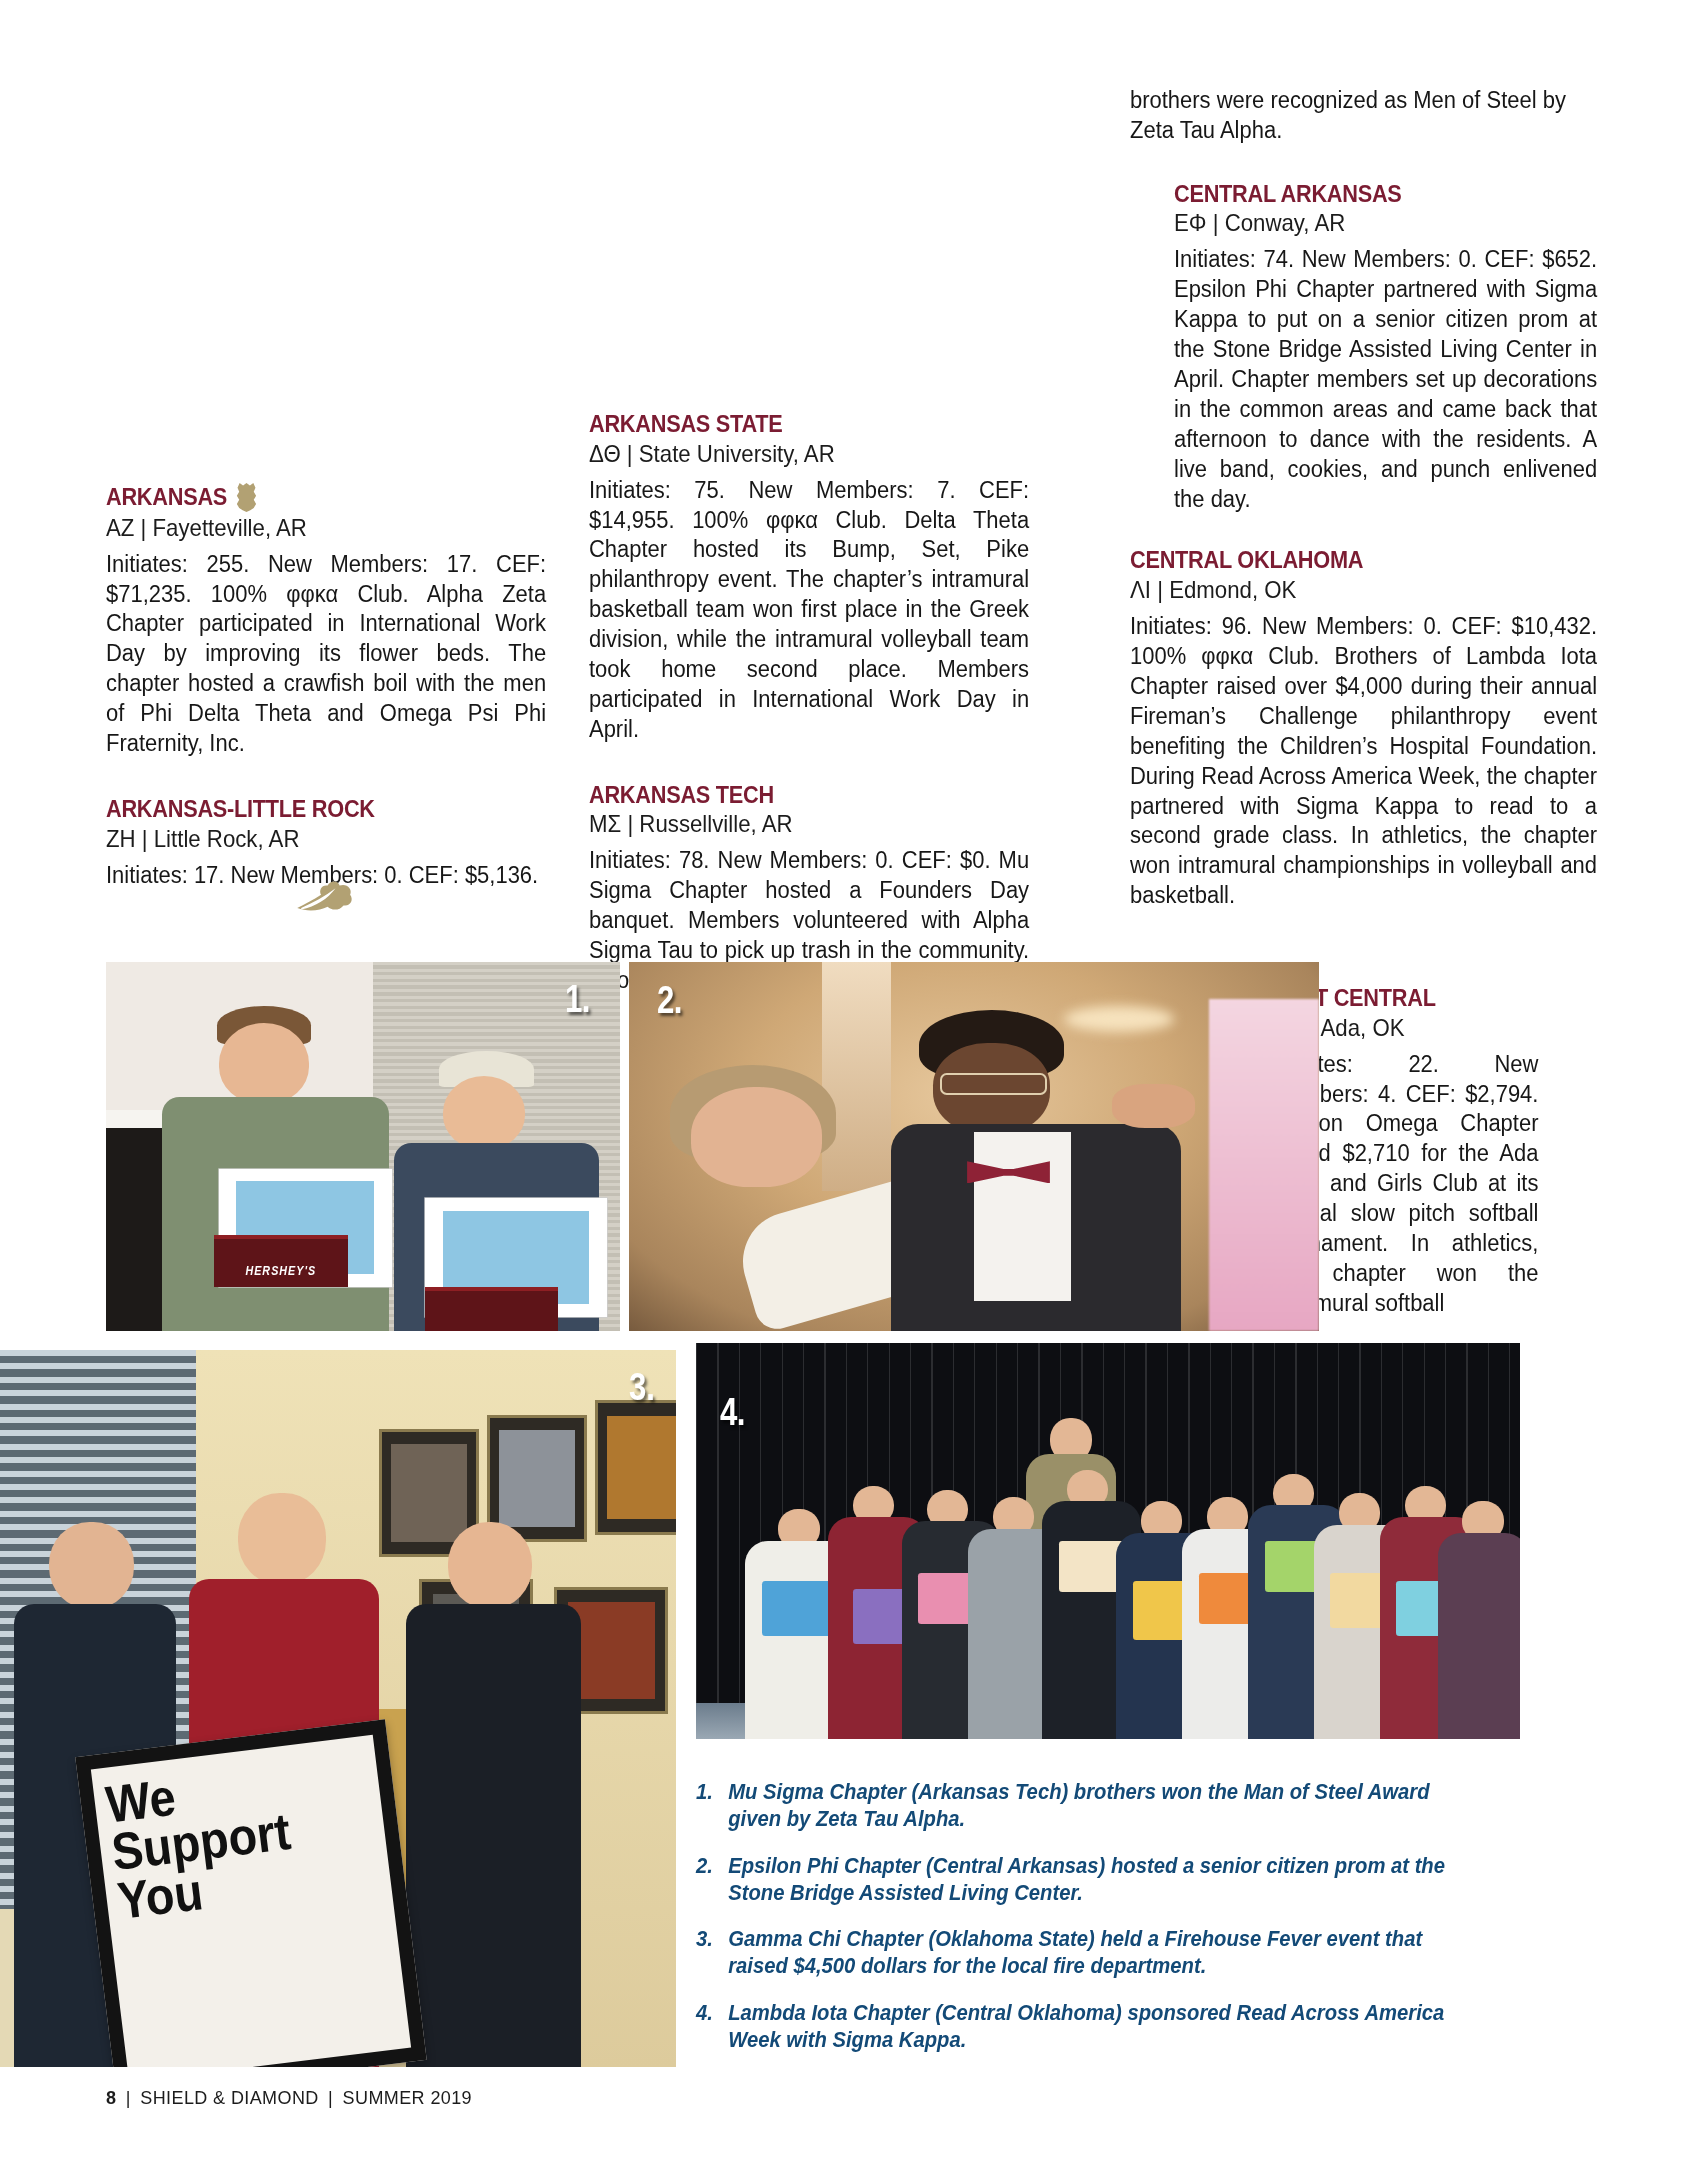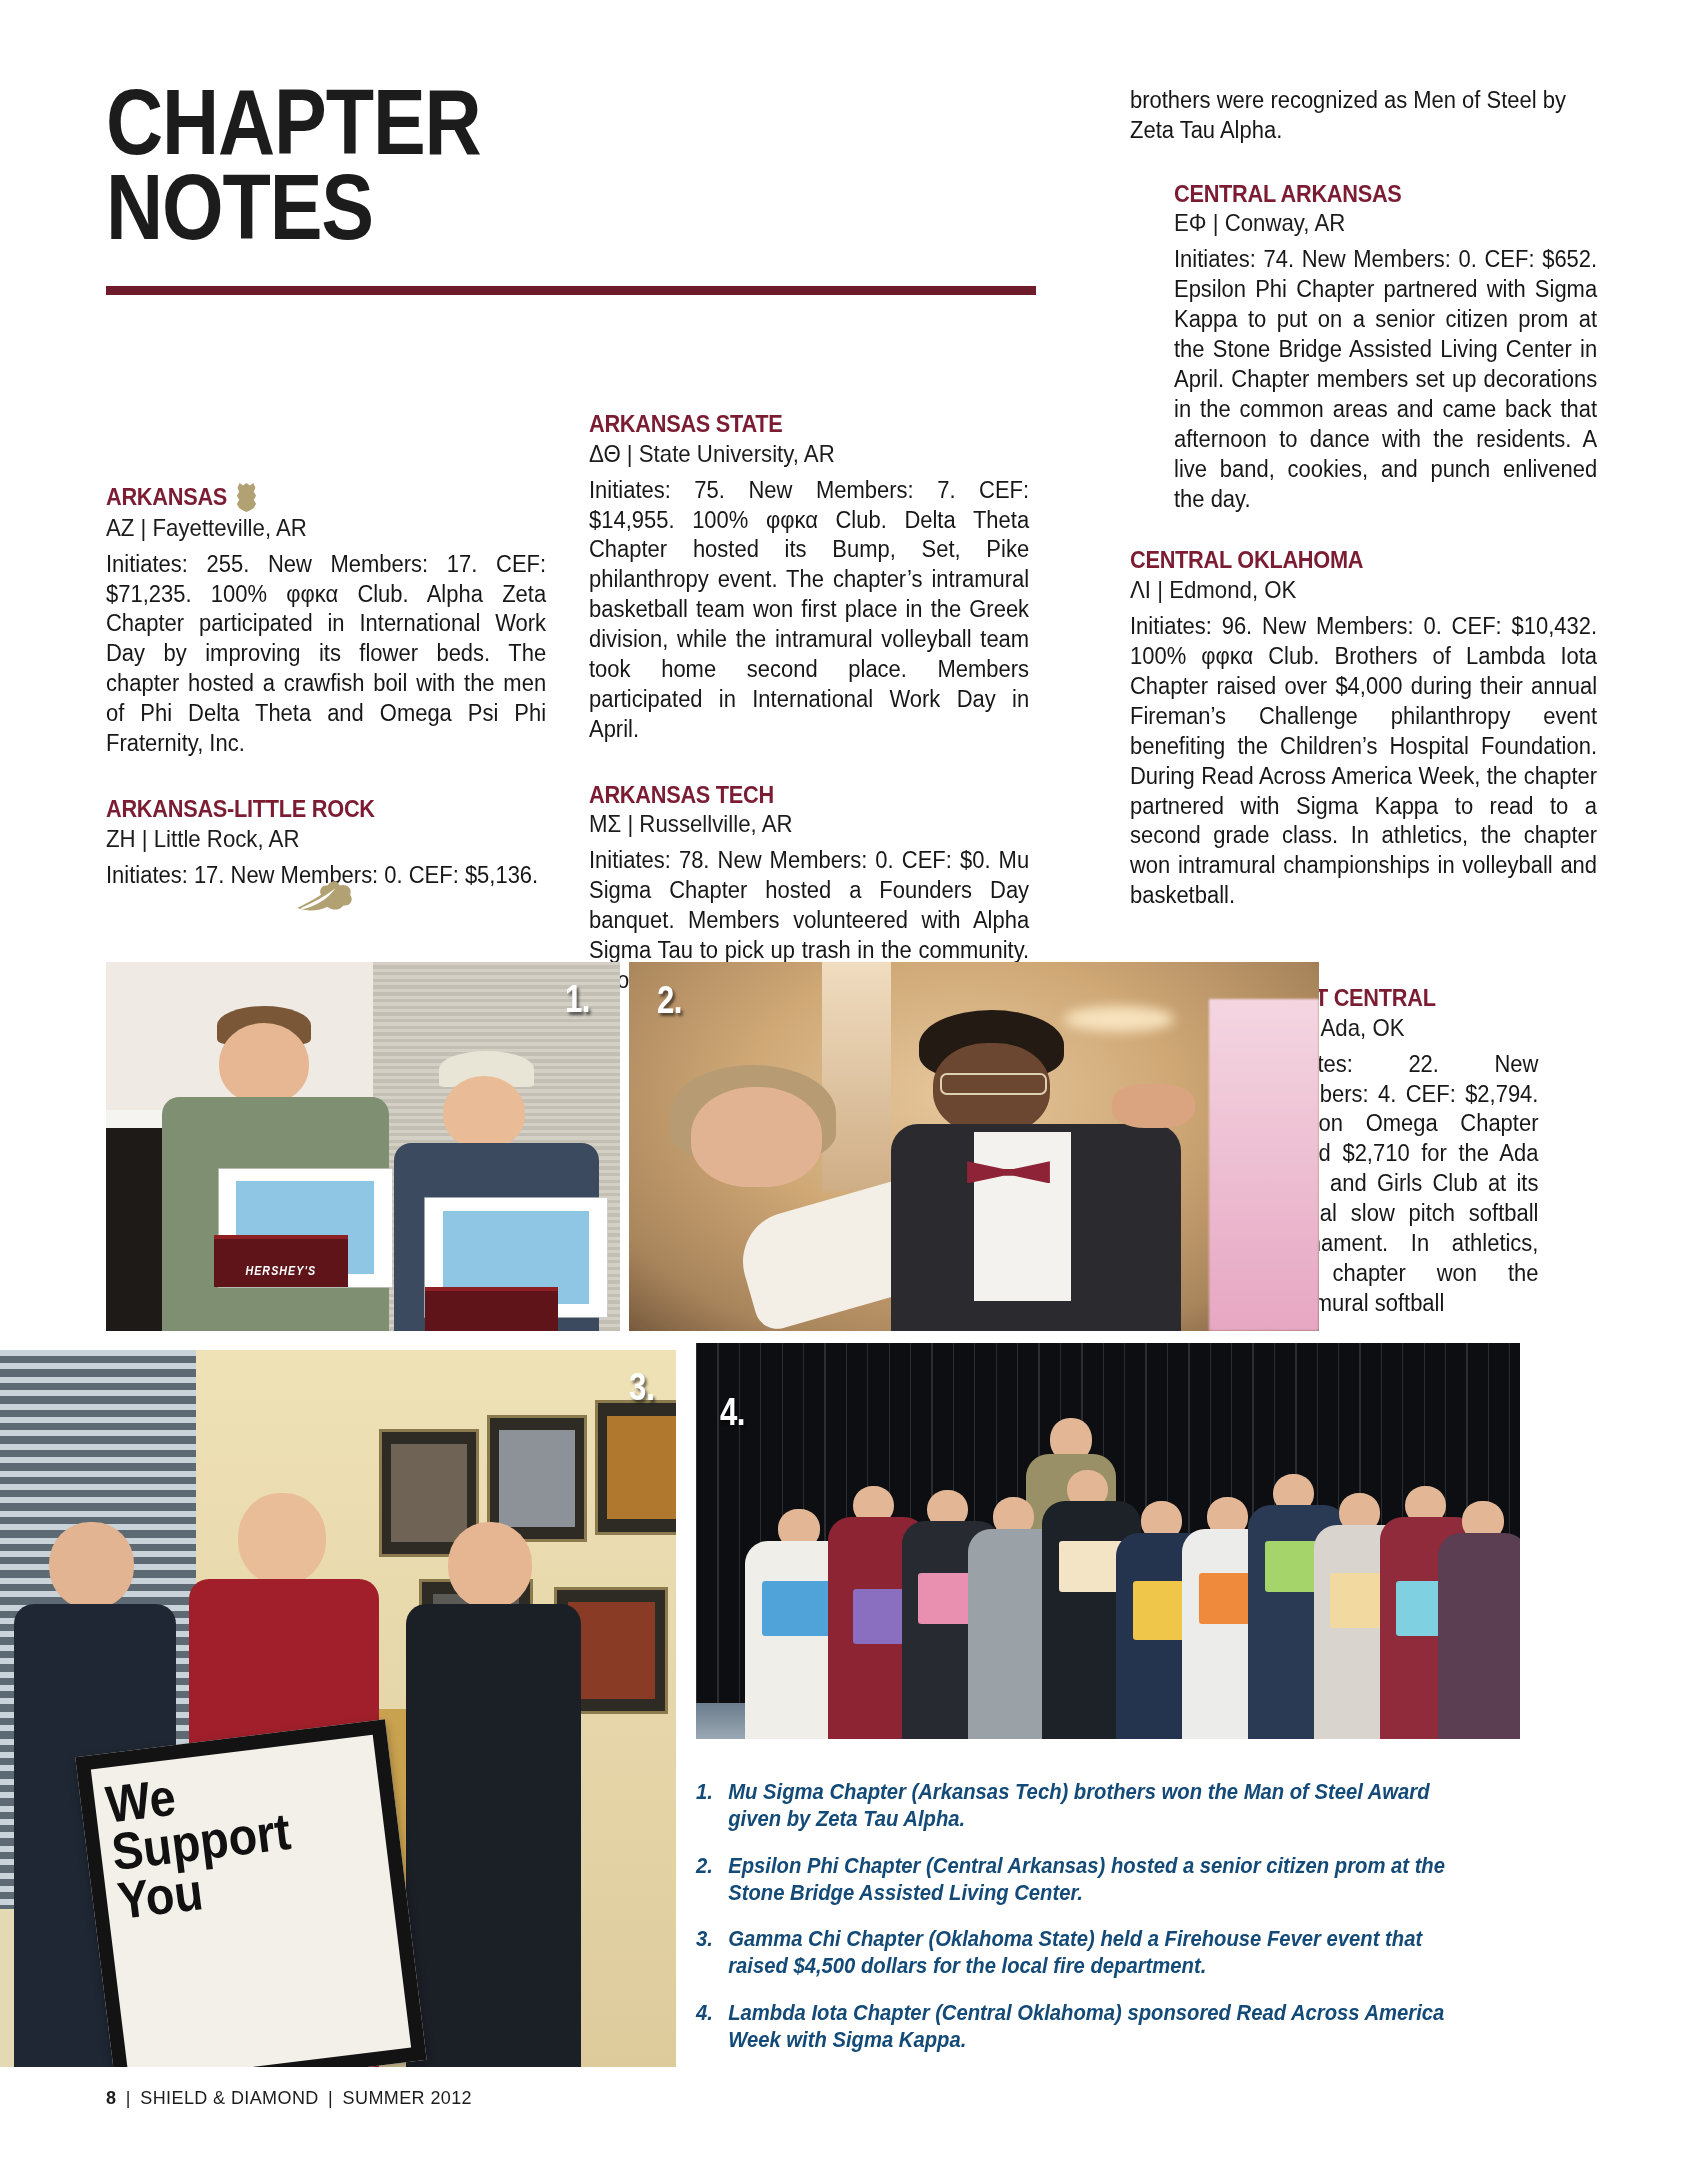--- a/index.html
+++ b/index.html
@@ -172,27 +172,20 @@
   .footer{position:absolute;left:106px;top:2088px;font-size:18px;color:#1c1c1c;
      letter-spacing:0.4px;display:flex;align-items:center;gap:9.4px;}
   .footer .pg{font-weight:bold;}
   .footer .sep{color:#1c1c1c;}
 </style>
 </head>
 <body>
 
 <div class="page">
 
-  <div class="masthead">
-    <h1>
-      <span>CHAPTER</span><br>
-      <span>NOTES</span>
-    </h1>
-    <div class="rule"></div>
-  </div>
 
 
   <div class="col col1">
     <div class="chap">
       <h2>
         <span>ARKANSAS</span>
         <span class="badge"></span>
       </h2>
       <div class="greek">AZ | Fayetteville, AR</div>
       <div class="body">Initiates: 255. New Members: 17. CEF: $71,235. 100% φφκα Club. Alpha Zeta Chapter participated in International Work Day by improving its flower beds. The chapter hosted a crawfish boil with the men of Phi Delta Theta and Omega Psi Phi Fraternity, Inc.</div>
@@ -421,17 +414,17 @@
       <div class="n">4.</div>
       <div class="t">Lambda Iota Chapter (Central Oklahoma) sponsored Read Across America Week with Sigma Kappa.</div>
     </div>
   </div>
 
   <div class="footer">
     <span class="pg">8</span>
     <span class="sep">|</span>
     <span>SHIELD &amp; DIAMOND</span>
     <span class="sep">|</span>
-    <span>SUMMER 2012</span>
+    <span>SUMMER 2019</span>
   </div>
 
 </div>
 
 
 </body></html>

